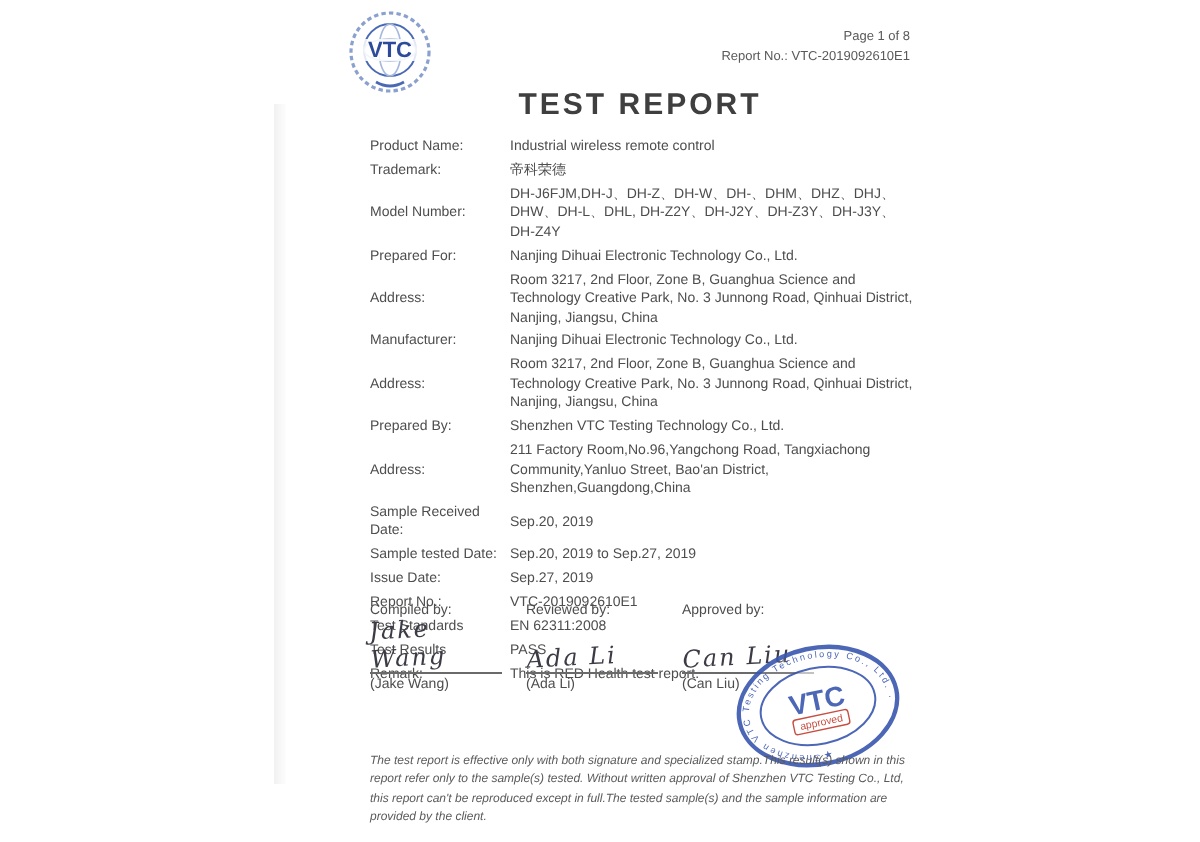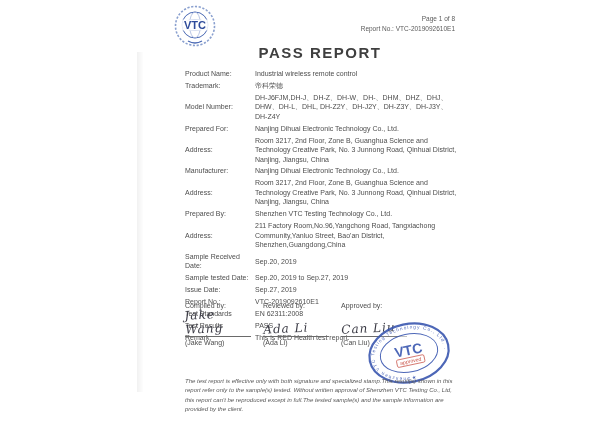--- a/index.html
+++ b/index.html
@@ -49,21 +49,21 @@
     <rect x="7" y="14.5" width="28" height="11" fill="#ffffff" opacity="0.85"></rect>
     <text x="21" y="23.5" text-anchor="middle" font-size="11" font-weight="bold" font-family="Liberation Sans, sans-serif" fill="#2d4a9a">VTC</text>
     <path d="M 14 36 Q 21 40 28 36" fill="none" stroke="#4a69b4" stroke-width="1.4"></path>
   </svg>
 
   <div class="hdr-right">
     <div>Page 1 of 8</div>
     <div>Report No.: VTC-2019092610E1</div>
   </div>
 
-  <div class="title">PASS REPORT</div>
+  <div class="title">TEST REPORT</div>
 
   <div class="info" id="info-table">
       <div class="row">
         <div class="lbl">Product Name:</div>
         <div class="val">Industrial wireless remote control</div>
       </div>
       <div class="row">
         <div class="lbl">Trademark:</div>
         <div class="val">帝科荣德</div>
       </div>

